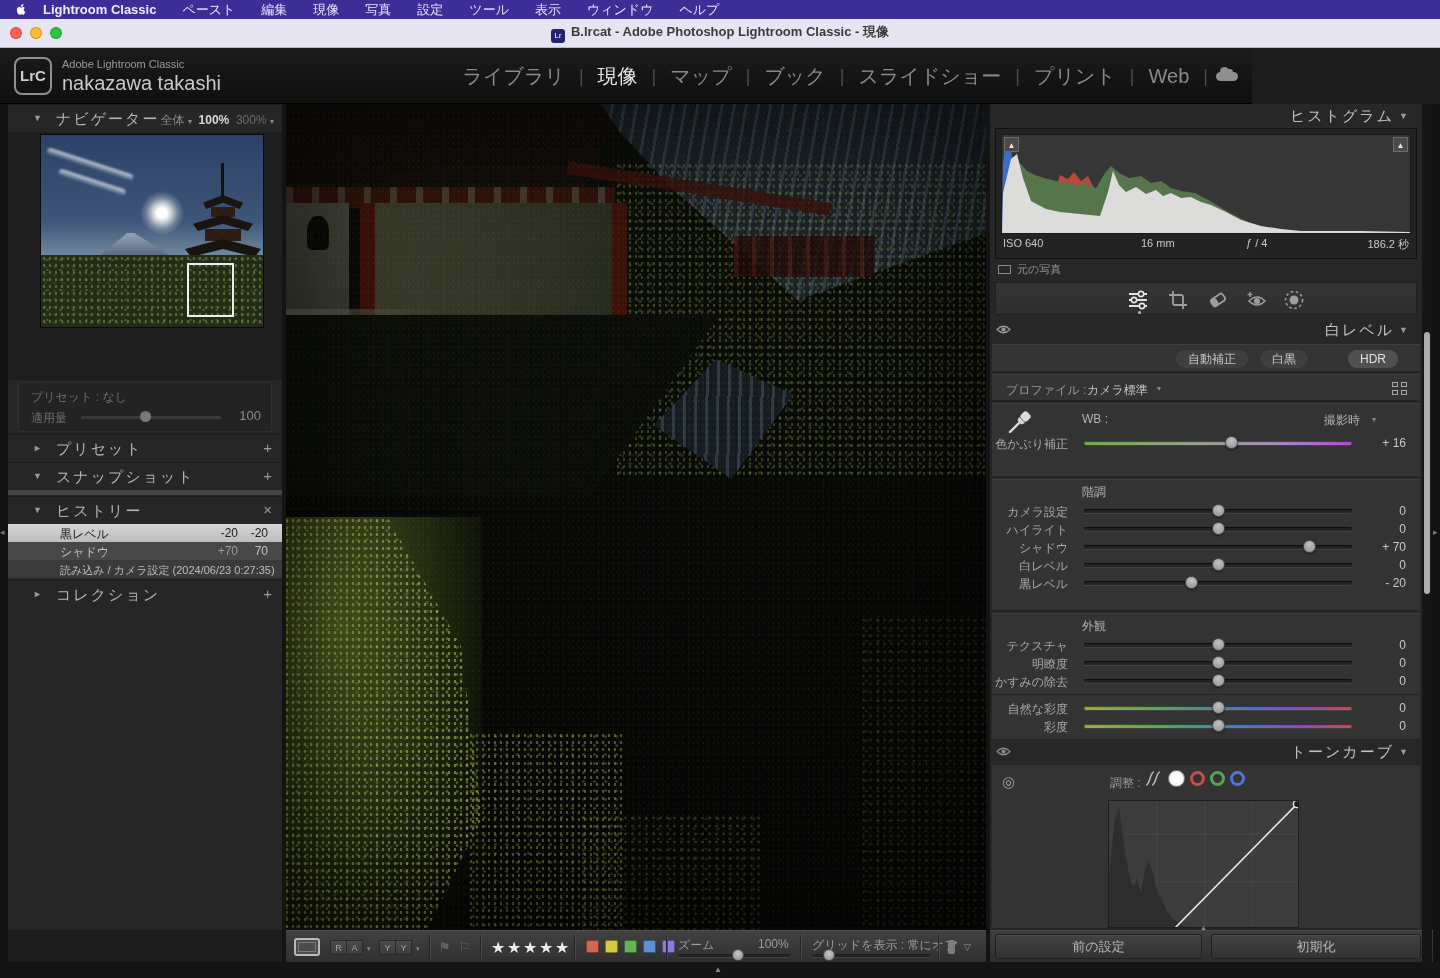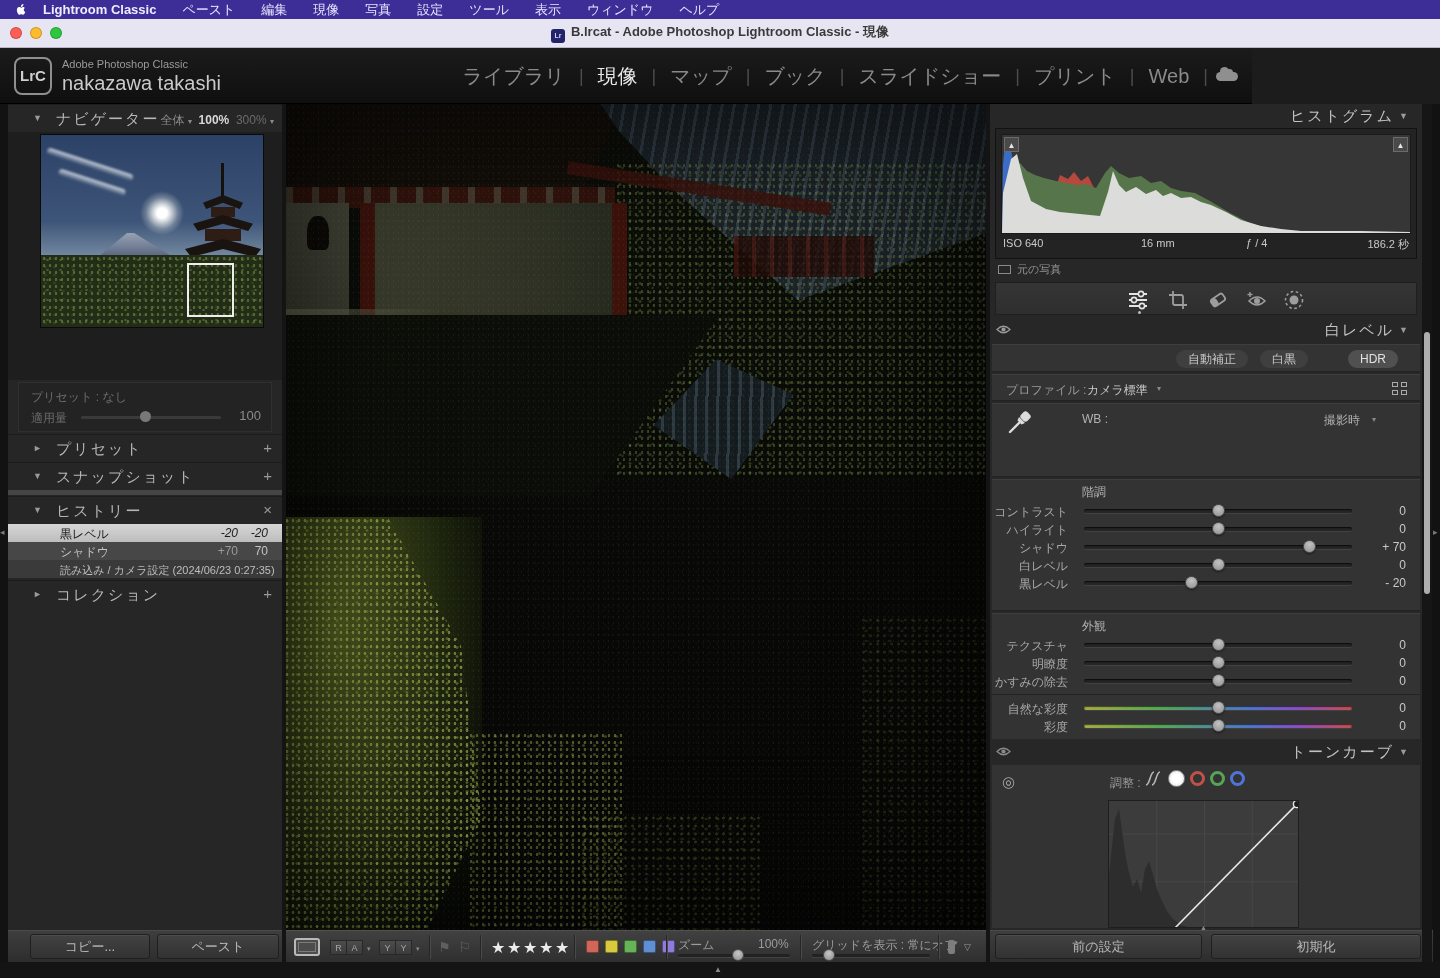--- a/index.html
+++ b/index.html
@@ -69,21 +69,21 @@
   .pp-track{position:absolute;left:62px;top:33px;width:140px;height:3px;background:#3a3a3a;border-radius:2px;}
   .pp-thumb{position:absolute;left:42%;top:-5px;width:11px;height:11px;border-radius:50%;background:#787878;}
   .pp-val{position:absolute;right:10px;top:25px;font-size:13px;color:#8a8a8a;}
 
   .hist-strip{position:absolute;left:0;width:274px;height:5px;background:#454545;}
   .hrow{position:absolute;left:0;width:274px;height:18px;font-size:12px;color:#c3c3c3;}
   .hrow .h-label{position:absolute;left:52px;top:2px;}
   .hrow .h-v1{position:absolute;right:44px;top:2px;color:#9a9a9a;}
   .hrow .h-v2{position:absolute;right:14px;top:2px;}
   .hrow.selected{background:linear-gradient(#d6d6d6,#bdbdbd);color:#1c1c1c;}
-  .hrow.selected .h-v1,.hrow.selected .h-v2{color:#1c1c1c;font-style:italic;}
+  .hrow.selected .h-v1,.hrow.selected .h-v2{color:#1c1c1c;}
   .hrow.alt{background:#474747;}
   .hrow.import{background:#3a3a3a;font-size:11px;color:#bdbdbd;}
   .hrow.import .h-label{left:52px;top:3px;}
 
   .btn{position:absolute;height:25px;background:linear-gradient(#424242,#323232);border:1px solid #1f1f1f;border-radius:3px;color:#b8b8b8;font-size:13px;text-align:center;line-height:23px;box-shadow:0 1px 0 rgba(255,255,255,.06) inset;}
   .bottombar{position:absolute;top:930px;height:32px;background:linear-gradient(#3e3e3e,#2d2d2d);border-top:1px solid #4a4a4a;}
   .bb-left{left:8px;width:274px;}
   .bb-right{left:990px;width:443px;}
   .nub{position:absolute;font-size:7px;color:#8a8a8a;}
 
@@ -213,21 +213,21 @@
 
   <div class="titlebar">
     <span class="tl red"></span>
     <span class="tl yel"></span>
     <span class="tl grn"></span>
     <span class="tb-title"><span class="doc-ico">Lr</span><span>B.lrcat - Adobe Photoshop Lightroom Classic - 現像</span></span>
   </div>
 
   <div class="appheader">
     <div class="lrc-logo">LrC</div>
-    <div class="id-l1">Adobe Photoshop Classic</div>
+    <div class="id-l1">Adobe Lightroom Classic</div>
     <div class="id-l2">nakazawa takashi</div>
     <div class="modules" id="modules">
         <span class="module">ライブラリ</span>
         <span class="mod-sep">|</span>
         <span class="module active">現像</span>
         <span class="mod-sep">|</span>
         <span class="module">マップ</span>
         <span class="mod-sep">|</span>
         <span class="module">ブック</span>
         <span class="mod-sep">|</span>
@@ -329,24 +329,20 @@
         </div>
       </div>
 
     <div class="sec-hd" style="top:476px">
       <span class="disc">►</span>
       <span class="t">コレクション</span>
       <span class="plus">+</span>
     </div>
   </div>
 
-  <div class="bottombar bb-left">
-    <div class="btn" style="left:22px;top:3px;width:120px">コピー...</div>
-    <div class="btn" style="left:149px;top:3px;width:122px">ペースト</div>
-  </div>
 
   <div class="photo">
     <div class="ph ph-roofL"></div>
     <div class="ph ph-roofR"></div>
     <div class="ph ph-treesR"></div>
     <div class="ph ph-eaveR"></div>
     <div class="ph ph-beam"></div>
     <div class="ph ph-wallL"></div>
     <div class="ph ph-bell"></div>
     <div class="ph ph-wall"></div>
@@ -512,28 +508,35 @@
     <div class="rp-sec wbsec">
       <svg class="dropper" width="26" height="26" viewBox="0 0 26 26">
         <line x1="4" y1="22" x2="14" y2="12" stroke="#dcdcdc" stroke-width="2.4" stroke-linecap="round"></line>
         <path d="M13 7 L19 13 L15.5 14.5 L11.5 10.5 Z" fill="#dcdcdc"></path>
         <rect x="15" y="2" width="9" height="9" rx="3" transform="rotate(45 19.5 6.5)" fill="#dcdcdc"></rect>
       </svg>
       <span class="wb-line">WB :</span>
       <span class="wb-right">撮影時</span>
       <span class="chev" style="position:absolute;right:44px;top:11px">▾</span>
       <div style="position:absolute;left:0;top:30px;width:100%">
+          <div class="sl-row">
+            <span class="sl-label">色かぶり補正</span>
+            <span class="sl-track tint">
+              <span class="sl-thumb" style="left:55%"></span>
+            </span>
+            <span class="sl-value">+ 16</span>
+          </div>
         </div>
     </div>
 
     <div class="rp-sec tonesec">
       <span class="grouplabel">階調</span>
       <div style="position:absolute;left:0;top:22px;width:100%">
           <div class="sl-row">
-            <span class="sl-label">コントラスト</span>
+            <span class="sl-label">カメラ設定</span>
             <span class="sl-track plain">
               <span class="sl-thumb" style="left:50%"></span>
             </span>
             <span class="sl-value">0</span>
           </div>
           <div class="sl-row">
             <span class="sl-label">ハイライト</span>
             <span class="sl-track plain">
               <span class="sl-thumb" style="left:50%"></span>
             </span>

